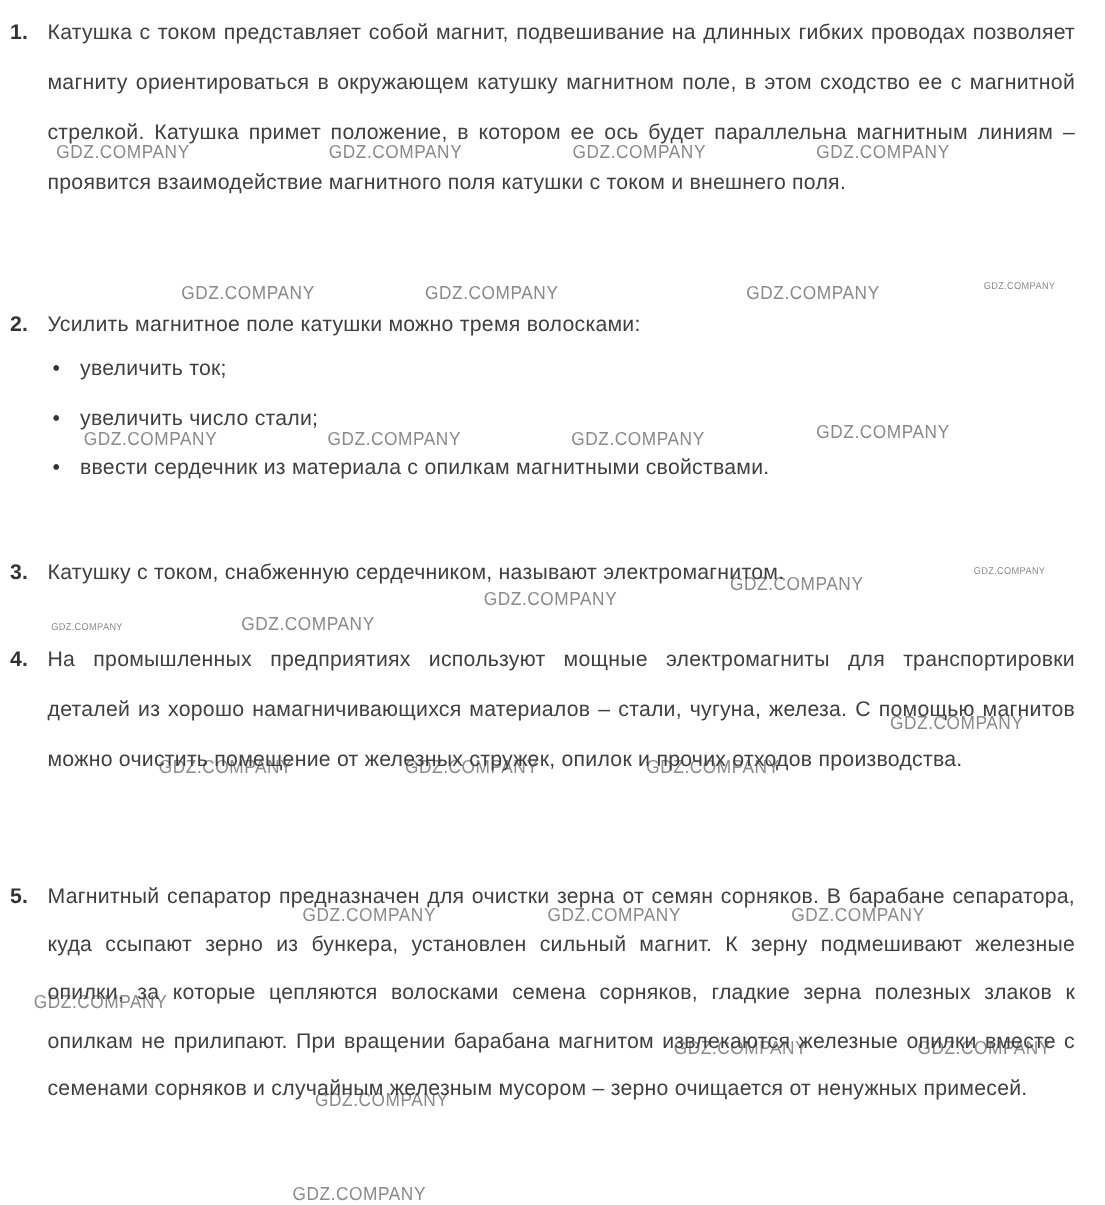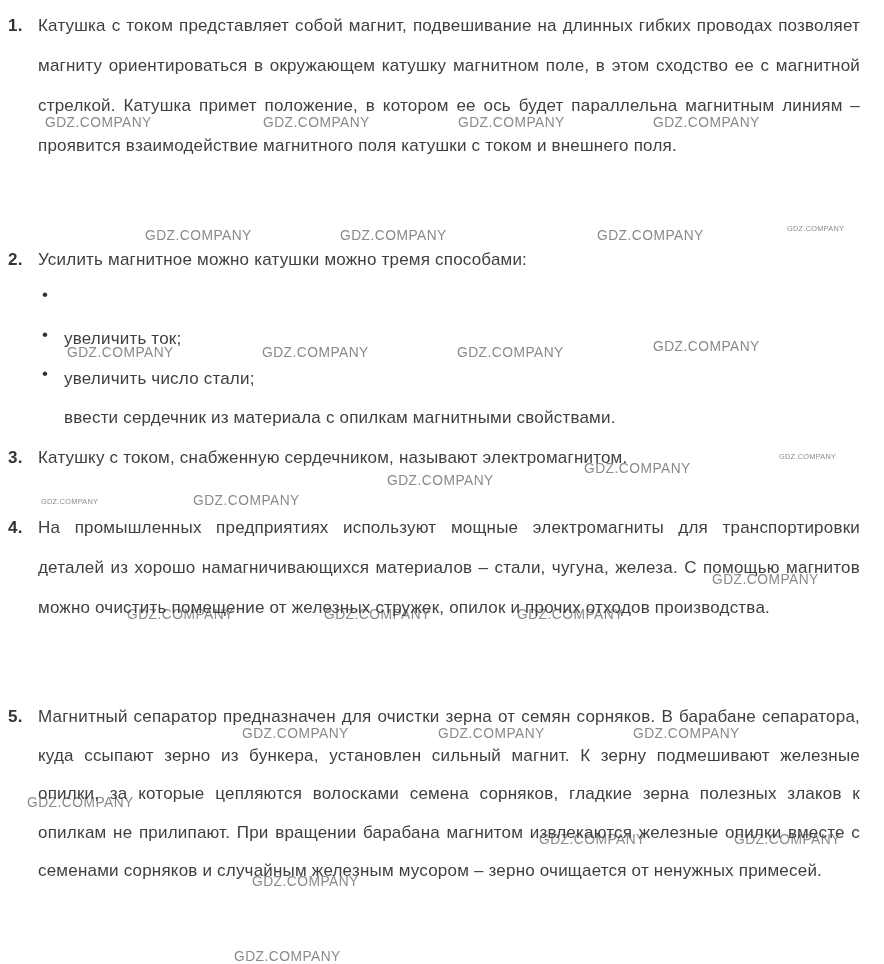--- a/index.html
+++ b/index.html
@@ -78,21 +78,20 @@
     letter-spacing: 0.2px;
     line-height: 24px;
   }
   .dot {
     flex: 0 0 22px;
     font-size: 17px;
     color: #333333;
   }
   .bullet-text {
     flex: 1 1 auto;
-    margin-top: 44px;
   }
 </style>
 </head>
 <body>
 
 <div class="page">
 
   <div class="wm-layer">
       <span class="wm" style="left: 45px; top: 113px;">GDZ.COMPANY</span>
       <span class="wm" style="left: 263px; top: 113px;">GDZ.COMPANY</span>
@@ -127,21 +126,21 @@
 
   <div class="content">
 
     <div class="item" style="top: 6px;">
       <div class="num">1.</div>
       <div class="para">Катушка с током представляет собой магнит, подвешивание на длинных гибких проводах позволяет магниту ориентироваться в окружающем катушку магнитном поле, в этом сходство ее с магнитной стрелкой. Катушка примет положение, в котором ее ось будет параллельна магнитным линиям – проявится взаимодействие магнитного поля катушки с током и внешнего поля.</div>
     </div>
 
     <div class="item" style="top: 240px;">
       <div class="num">2.</div>
-      <div class="para" style="text-align: left;">Усилить магнитное можно катушки можно тремя способами:</div>
+      <div class="para" style="text-align: left;">Усилить магнитное поле катушки можно тремя волосками:</div>
     </div>
 
     <div class="bullet-row" style="top: 283px;">
       <div class="dot">•</div>
       <div class="bullet-text">увеличить ток;</div>
     </div>
 
     <div class="bullet-row" style="top: 323px;">
       <div class="dot">•</div>
       <div class="bullet-text">увеличить число стали;</div>

